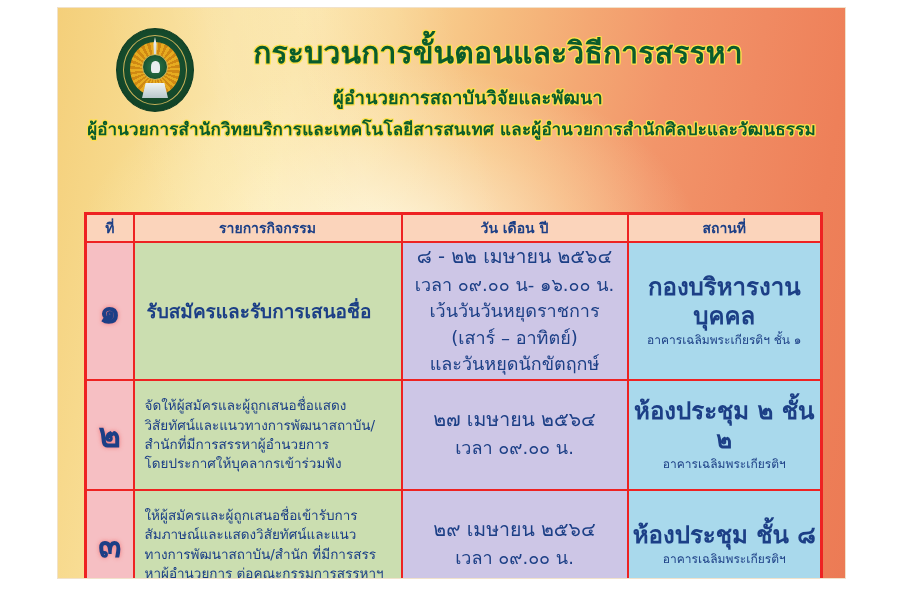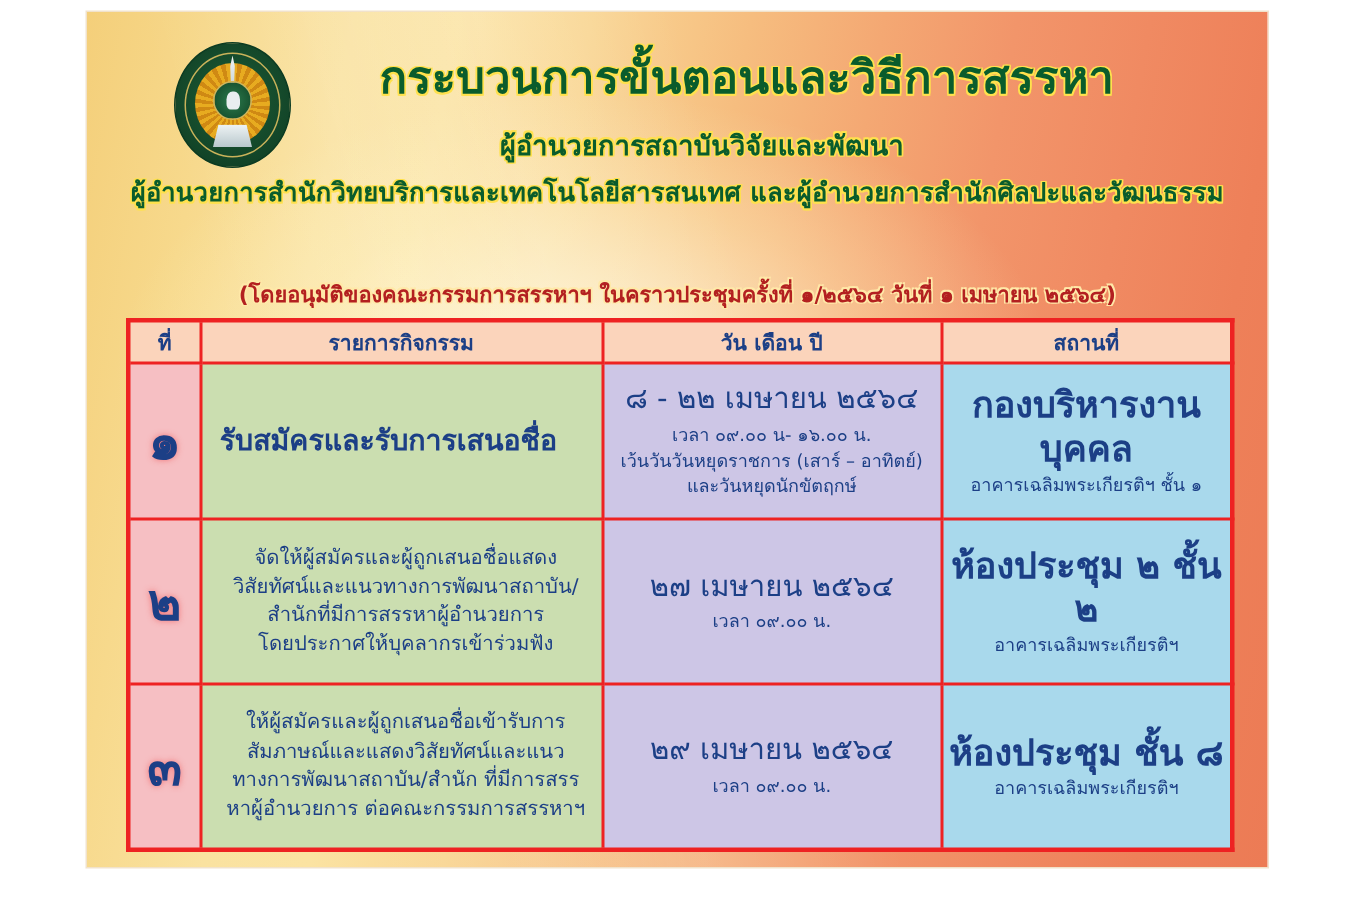--- a/index.html
+++ b/index.html
@@ -183,33 +183,33 @@
   .act-big {
     font-size: 19px;
     font-weight: bold;
     text-align: left;
     padding-left: 8px;
     line-height: 1.3;
   }
   .act-lines {
     font-size: 13.5px;
     line-height: 1.42;
-    text-align: center;
+    text-align: left;
     padding-left: 6px;
   }
   .act-lines div { white-space: nowrap; }
 
   .date-main {
     font-size: 19.5px;
     font-weight: normal;
     margin-bottom: 4px;
     line-height: 1.2;
   }
   .date-sub {
-    font-size: 12px;
+    font-size: 18px;
     line-height: 1.45;
   }
   .loc-main {
     font-size: 24px;
     font-weight: bold;
     line-height: 1.2;
     margin-bottom: 2px;
   }
   .loc-sub {
     font-size: 12px;
@@ -232,21 +232,20 @@
       <div class="seal-rays"></div>
       <div class="seal-spire"></div>
       <div class="seal-base"></div>
       <div class="seal-core"></div>
       <div class="seal-ring"></div>
     </div>
 
     <div class="hd" id="title-main">กระบวนการขั้นตอนและวิธีการสรรหา</div>
     <div class="hd" id="title-sub1">ผู้อำนวยการสถาบันวิจัยและพัฒนา</div>
     <div class="hd" id="title-sub2">ผู้อำนวยการสำนักวิทยบริการและเทคโนโลยีสารสนเทศ  และผู้อำนวยการสำนักศิลปะและวัฒนธรรม</div>
-    <div id="title-note">(โดยอนุมัติของคณะกรรมการสรรหาฯ ในคราวประชุมครั้งที่ ๑/๒๕๖๔  วันที่ ๑ เมษายน ๒๕๖๔)</div>
 
     <table id="schedule-table">
       <colgroup>
         <col class="col-no">
           <col class="col-act">
           <col class="col-date">
           <col class="col-loc">
       </colgroup>
       <thead>
         <tr>

